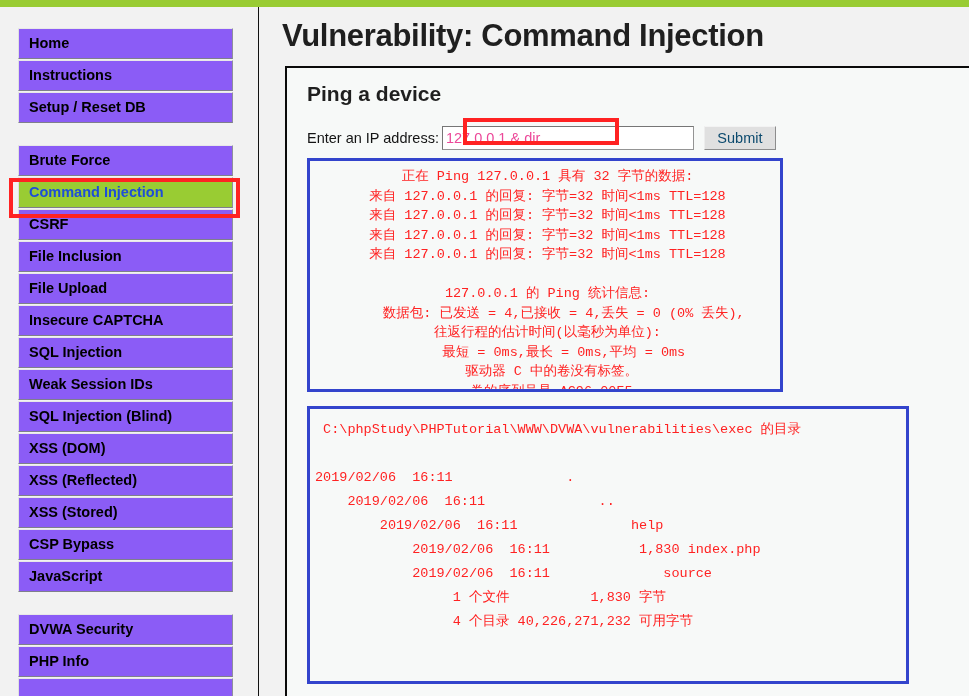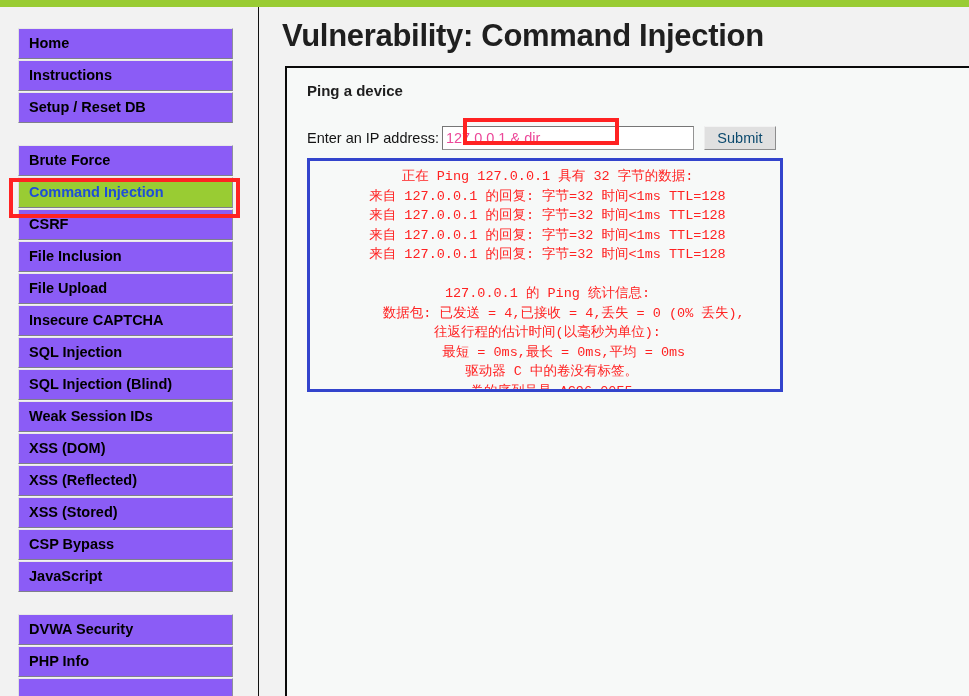--- a/index.html
+++ b/index.html
@@ -99,21 +99,21 @@
     height: 630px;
     background: #f7f9f8;
     border-top: 2px solid #0a0a0a;
     border-left: 2px solid #0a0a0a;
     box-sizing: border-box;
   }
   #section-title {
     position: absolute;
     left: 20px;
     top: 14px;
-    font-size: 15px;
+    font-size: 21px;
     font-weight: bold;
     color: #1f1f1f;
     white-space: nowrap;
   }
 
   
   #form-row {
     position: absolute;
     left: 20px;
     top: 57px;
@@ -217,22 +217,22 @@
   </div>
   <div class="nav-spacer"></div>
   <div class="nav-group">
     <div class="nav-item">Brute Force</div>
     <div class="nav-item selected">Command Injection</div>
     <div class="nav-item">CSRF</div>
     <div class="nav-item">File Inclusion</div>
     <div class="nav-item">File Upload</div>
     <div class="nav-item">Insecure CAPTCHA</div>
     <div class="nav-item">SQL Injection</div>
+    <div class="nav-item">Weak Session IDs</div>
     <div class="nav-item">SQL Injection (Blind)</div>
-    <div class="nav-item">Weak Session IDs</div>
     <div class="nav-item">XSS (DOM)</div>
     <div class="nav-item">XSS (Reflected)</div>
     <div class="nav-item">XSS (Stored)</div>
     <div class="nav-item">CSP Bypass</div>
     <div class="nav-item">JavaScript</div>
   </div>
   <div class="nav-spacer"></div>
   <div class="nav-group">
     <div class="nav-item">DVWA Security</div>
     <div class="nav-item">PHP Info</div>
@@ -262,16 +262,27 @@
 来自 127.0.0.1 的回复: 字节=32 时间&lt;1ms TTL=128
 
 127.0.0.1 的 Ping 统计信息:
     数据包: 已发送 = 4,已接收 = 4,丢失 = 0 (0% 丢失),
 往返行程的估计时间(以毫秒为单位):
     最短 = 0ms,最长 = 0ms,平均 = 0ms
  驱动器 C 中的卷没有标签。
  卷的序列号是 AC96-00F5</pre>
     </div>
 
+    <div id="dir-output" class="output-box">
+      <pre class="term-text"> C:\phpStudy\PHPTutorial\WWW\DVWA\vulnerabilities\exec 的目录
+
+2019/02/06  16:11              .
+    2019/02/06  16:11              ..
+        2019/02/06  16:11              help
+            2019/02/06  16:11           1,830 index.php
+            2019/02/06  16:11              source
+                 1 个文件          1,830 字节
+                 4 个目录 40,226,271,232 可用字节</pre>
+    </div>
   </div>
 </div>
 
 <div id="input-annotation"></div>
 
 </body></html>

